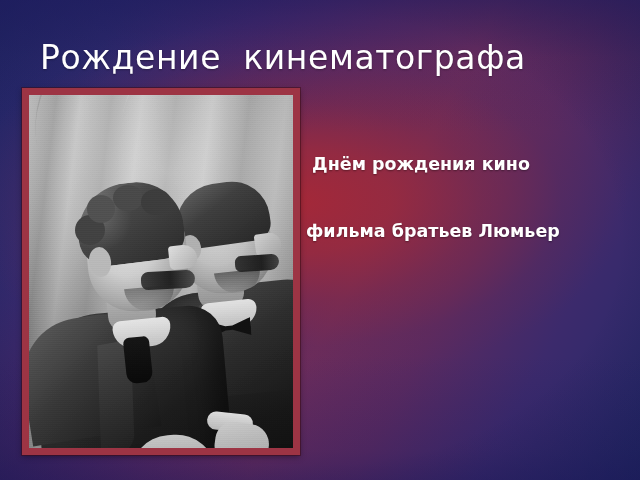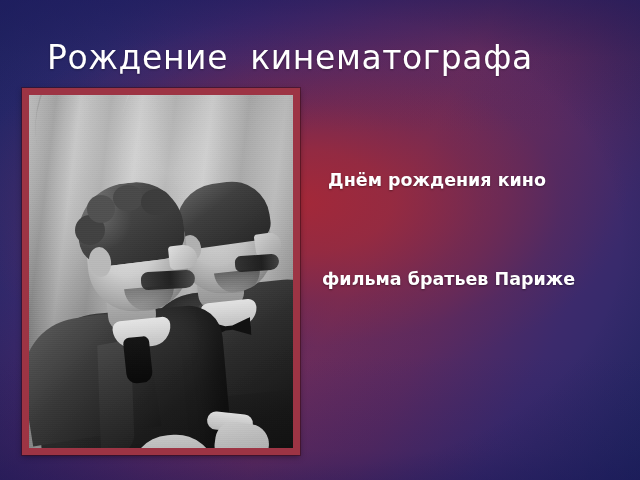--- a/index.html
+++ b/index.html
@@ -58,21 +58,21 @@
       rgba(30,28,96,0.10) 12%,
       rgba(0,0,0,0) 28%,
       rgba(0,0,0,0) 74%,
       rgba(26,24,92,0.22) 94%,
       rgba(26,24,92,0.40) 100%);
   }
 
   
   #title {
     position: absolute;
-    left: 47px;
+    left: 40px;
     top: 36px;
     width: 580px;
     color: #ffffff;
     font-size: 33px;
     line-height: 44px;
     letter-spacing: 0.6px;
     white-space: pre;
     font-weight: 400;
     text-shadow: 0 1px 2px rgba(0,0,0,0.30);
   }
@@ -309,21 +309,21 @@
     left: 306px;
     top: 108px;
     width: 330px;
     color: #ffffff;
     font-size: 17.5px;
     line-height: 22.4px;
     font-weight: 600;
     text-shadow: 0 1px 2px rgba(0,0,0,0.38);
     white-space: pre;
   }
-  #textblock .p { margin: 16px; }
+  #textblock .p { margin: 0; }
 </style>
 </head>
 <body>
 
 <div id="slide">
 
   <div class="bg-base"></div>
   <div class="bg-red"></div>
   <div class="bg-vignette"></div>
   <div class="bg-topfade"></div>
@@ -371,21 +371,21 @@
       <div class="person cuff"></div>
       <div class="person hand"></div>
 
       <div class="photo-tone"></div>
       <div class="photo-grain"></div>
     </div>
   </div>
 
   <div id="textblock">
     <div class="p"> Днём рождения кино</div>
-    <div class="p">фильма братьев Париже</div>
+    <div class="p">фильма братьев Люмьер</div>
     
     
     
 
     
 
     
     
     
     

